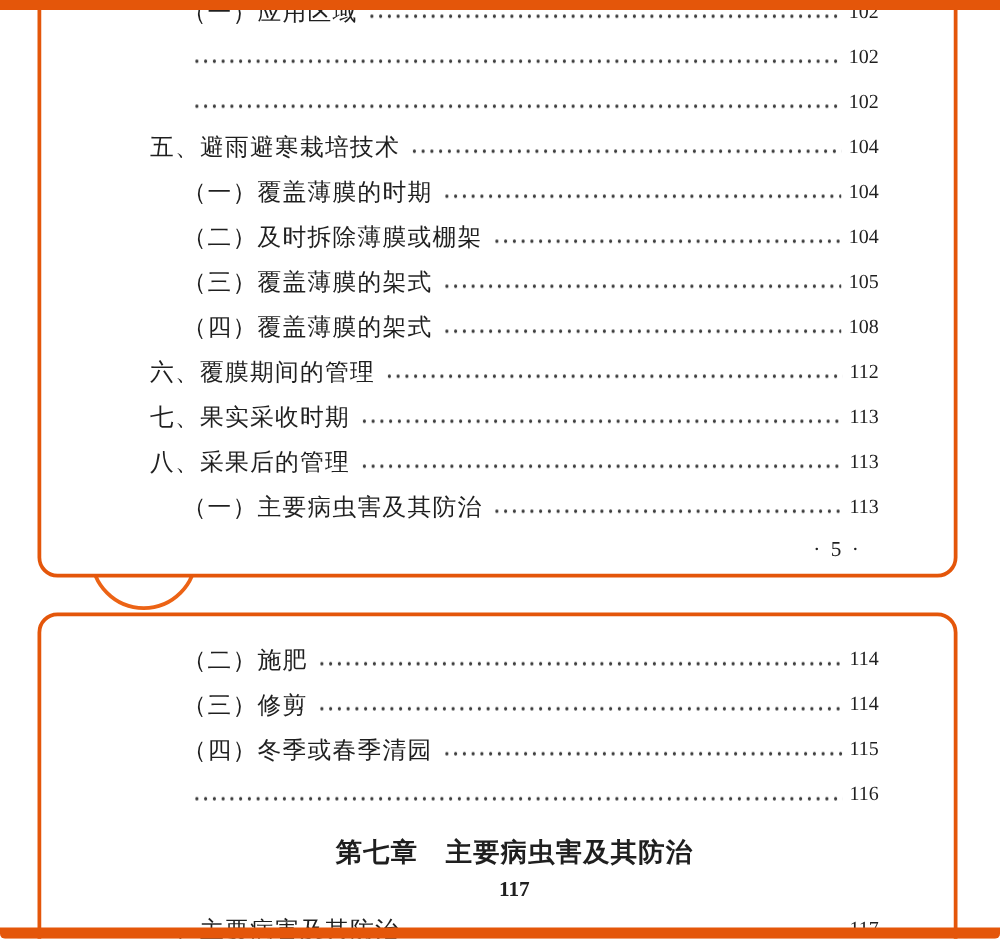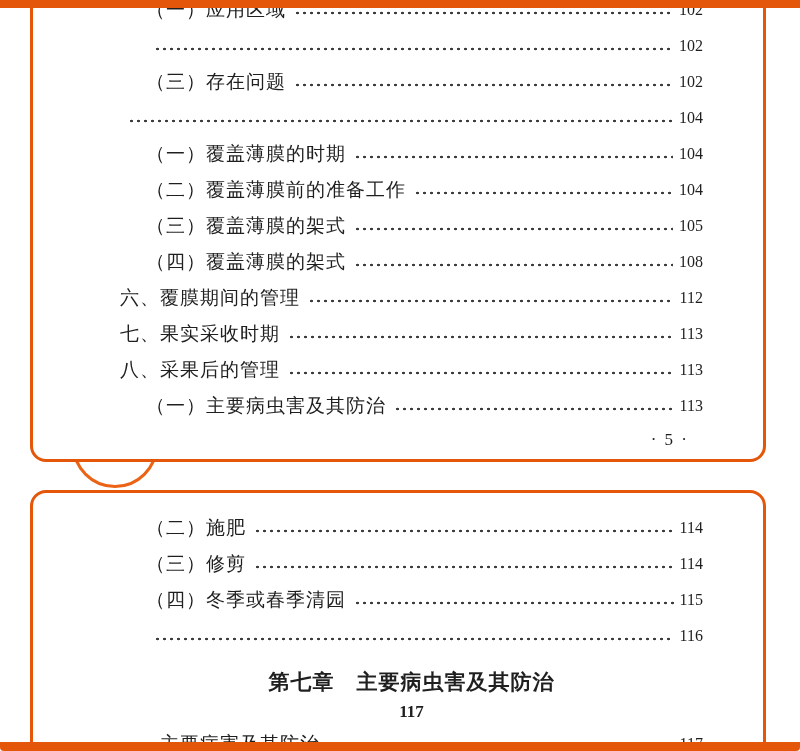--- a/index.html
+++ b/index.html
@@ -62,35 +62,35 @@
   <div class="row lvl2">
     <span class="lbl">（一）应用区域</span>
     <span class="leader"></span>
     <span class="pg">102</span>
   </div>
   <div class="row lvl2">
     <span class="leader"></span>
     <span class="pg">102</span>
   </div>
   <div class="row lvl2">
-    <span class="lbl">（三）存在问题</span>
     <span class="leader"></span>
     <span class="pg">102</span>
   </div>
   <div class="row">
+    <span class="lbl">五、避雨避寒栽培技术</span>
     <span class="leader"></span>
     <span class="pg">104</span>
   </div>
   <div class="row lvl2">
     <span class="lbl">（一）覆盖薄膜的时期</span>
     <span class="leader"></span>
     <span class="pg">104</span>
   </div>
   <div class="row lvl2">
-    <span class="lbl">（二）覆盖薄膜前的准备工作</span>
+    <span class="lbl">（二）及时拆除薄膜或棚架</span>
     <span class="leader"></span>
     <span class="pg">104</span>
   </div>
   <div class="row lvl2">
     <span class="lbl">（三）覆盖薄膜的架式</span>
     <span class="leader"></span>
     <span class="pg">105</span>
   </div>
   <div class="row lvl2">
     <span class="lbl">（四）覆盖薄膜的架式</span>

